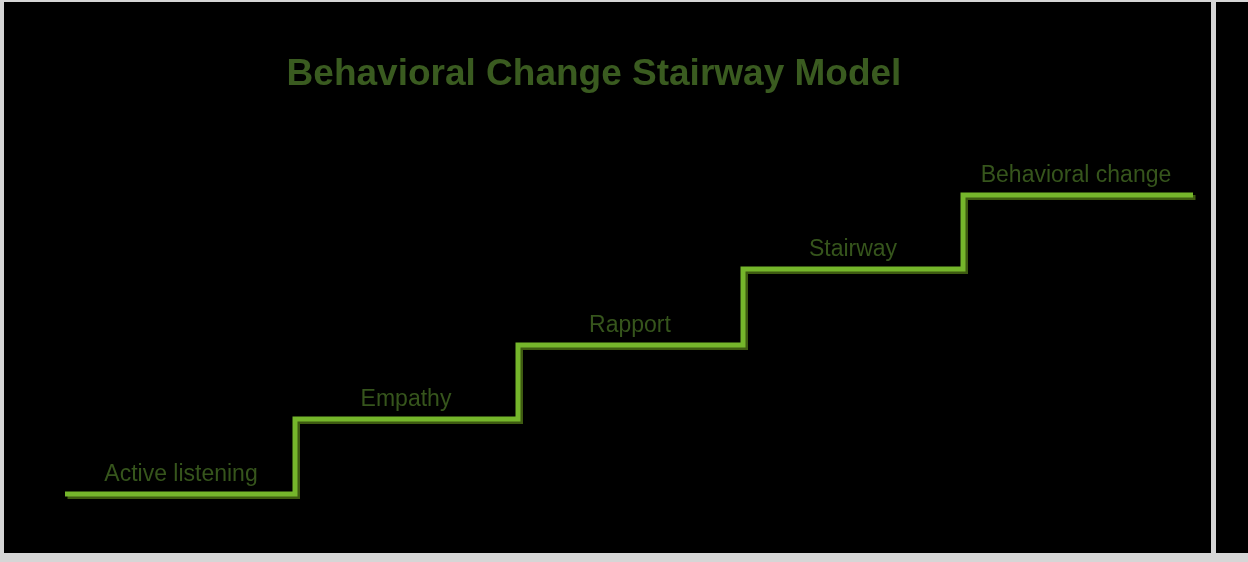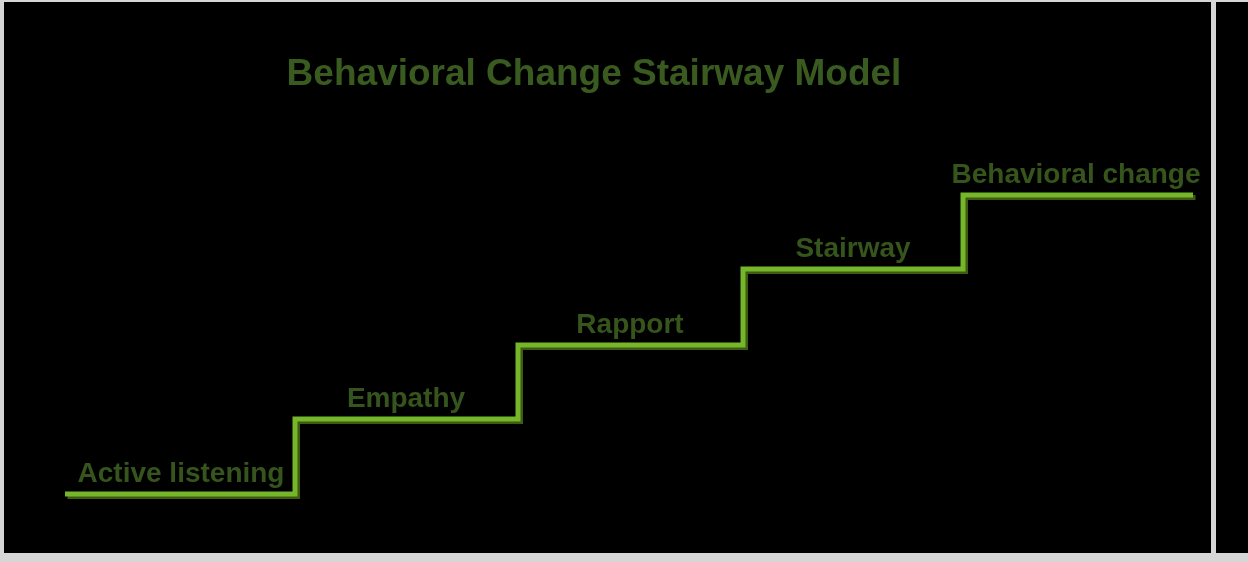--- a/index.html
+++ b/index.html
@@ -44,22 +44,22 @@
     text-align: center;
     font-size: 37px;
     font-weight: 600;
     line-height: 1.2;
     color: var(--title-text, #3A5B20);
     white-space: nowrap;
   }
   .step-label {
     position: absolute;
     transform: translateX(-50%);
-    font-size: 28px;
-    font-weight: 700;
+    font-size: 23px;
+    font-weight: 400;
     line-height: 30px;
     color: var(--label-text, #36551C);
     white-space: nowrap;
   }
   .step-label.s1 { left: 181px;  top: 458px; }
   .step-label.s2 { left: 406px;  top: 383px; }
   .step-label.s3 { left: 630px;  top: 309px; text-align: right; }
   .step-label.s4 { left: 853px;  top: 233px; }
   .step-label.s5 { left: 1076px; top: 159px; }
   .frame-edge {

